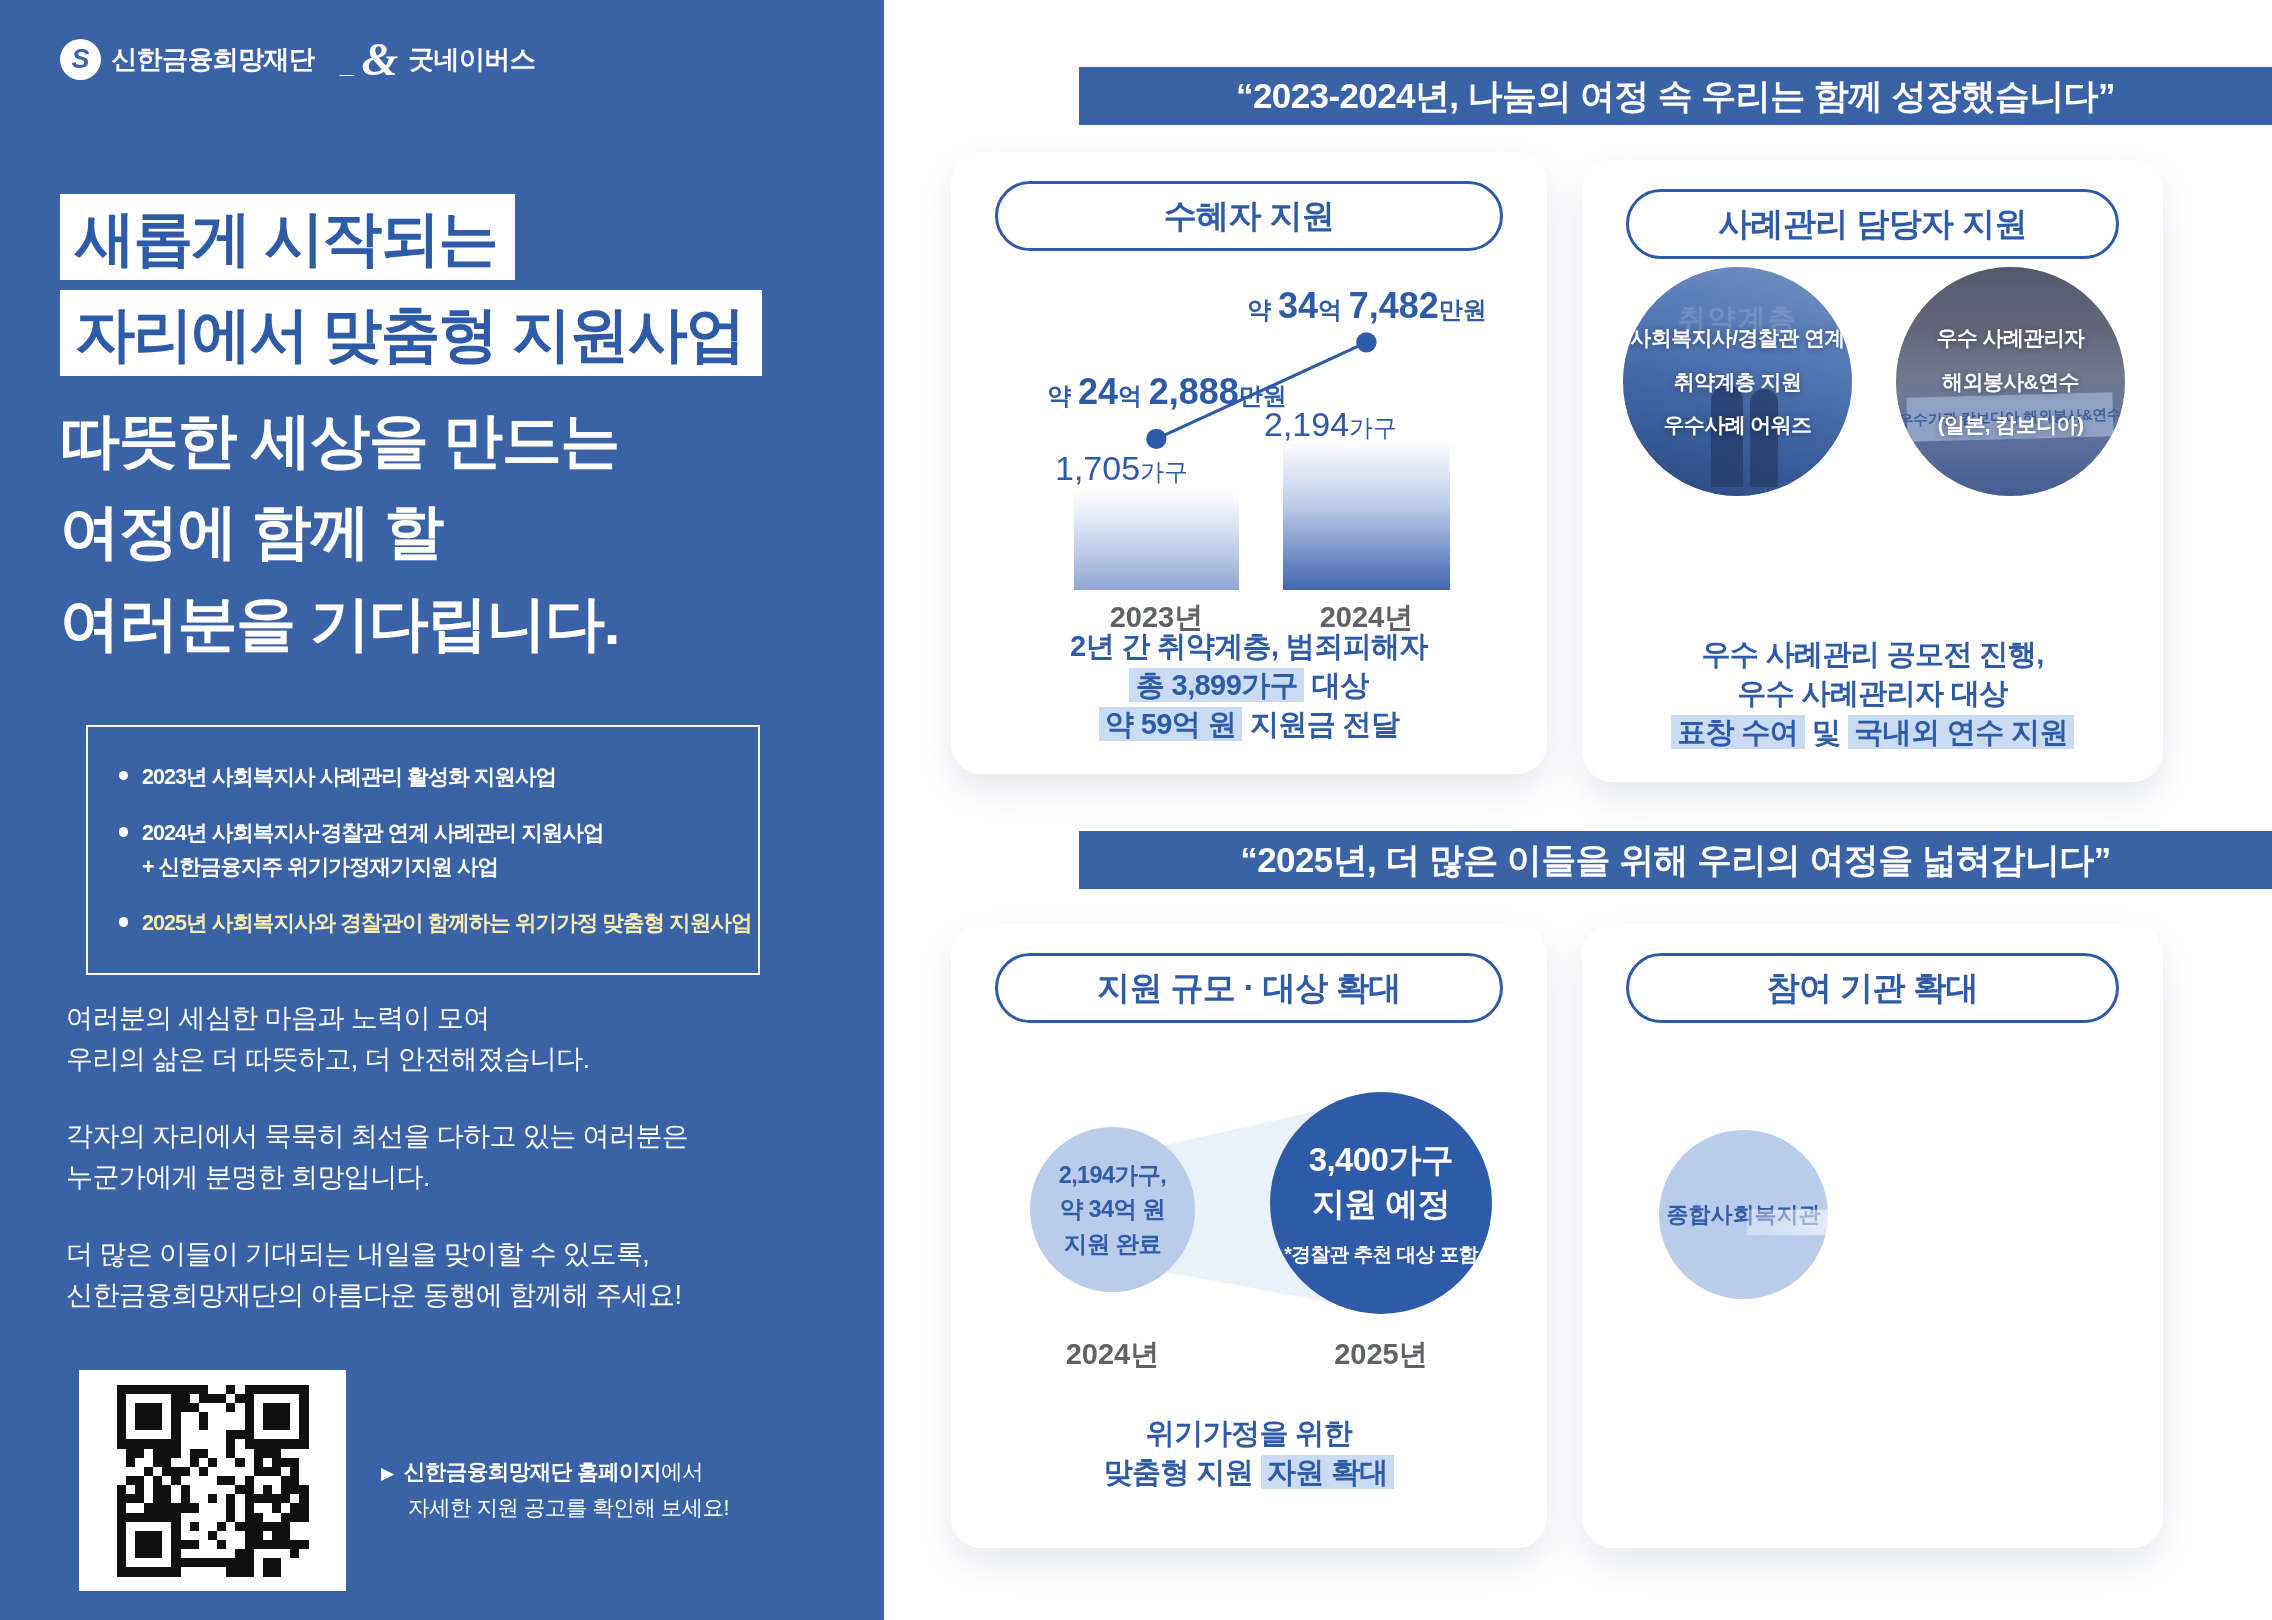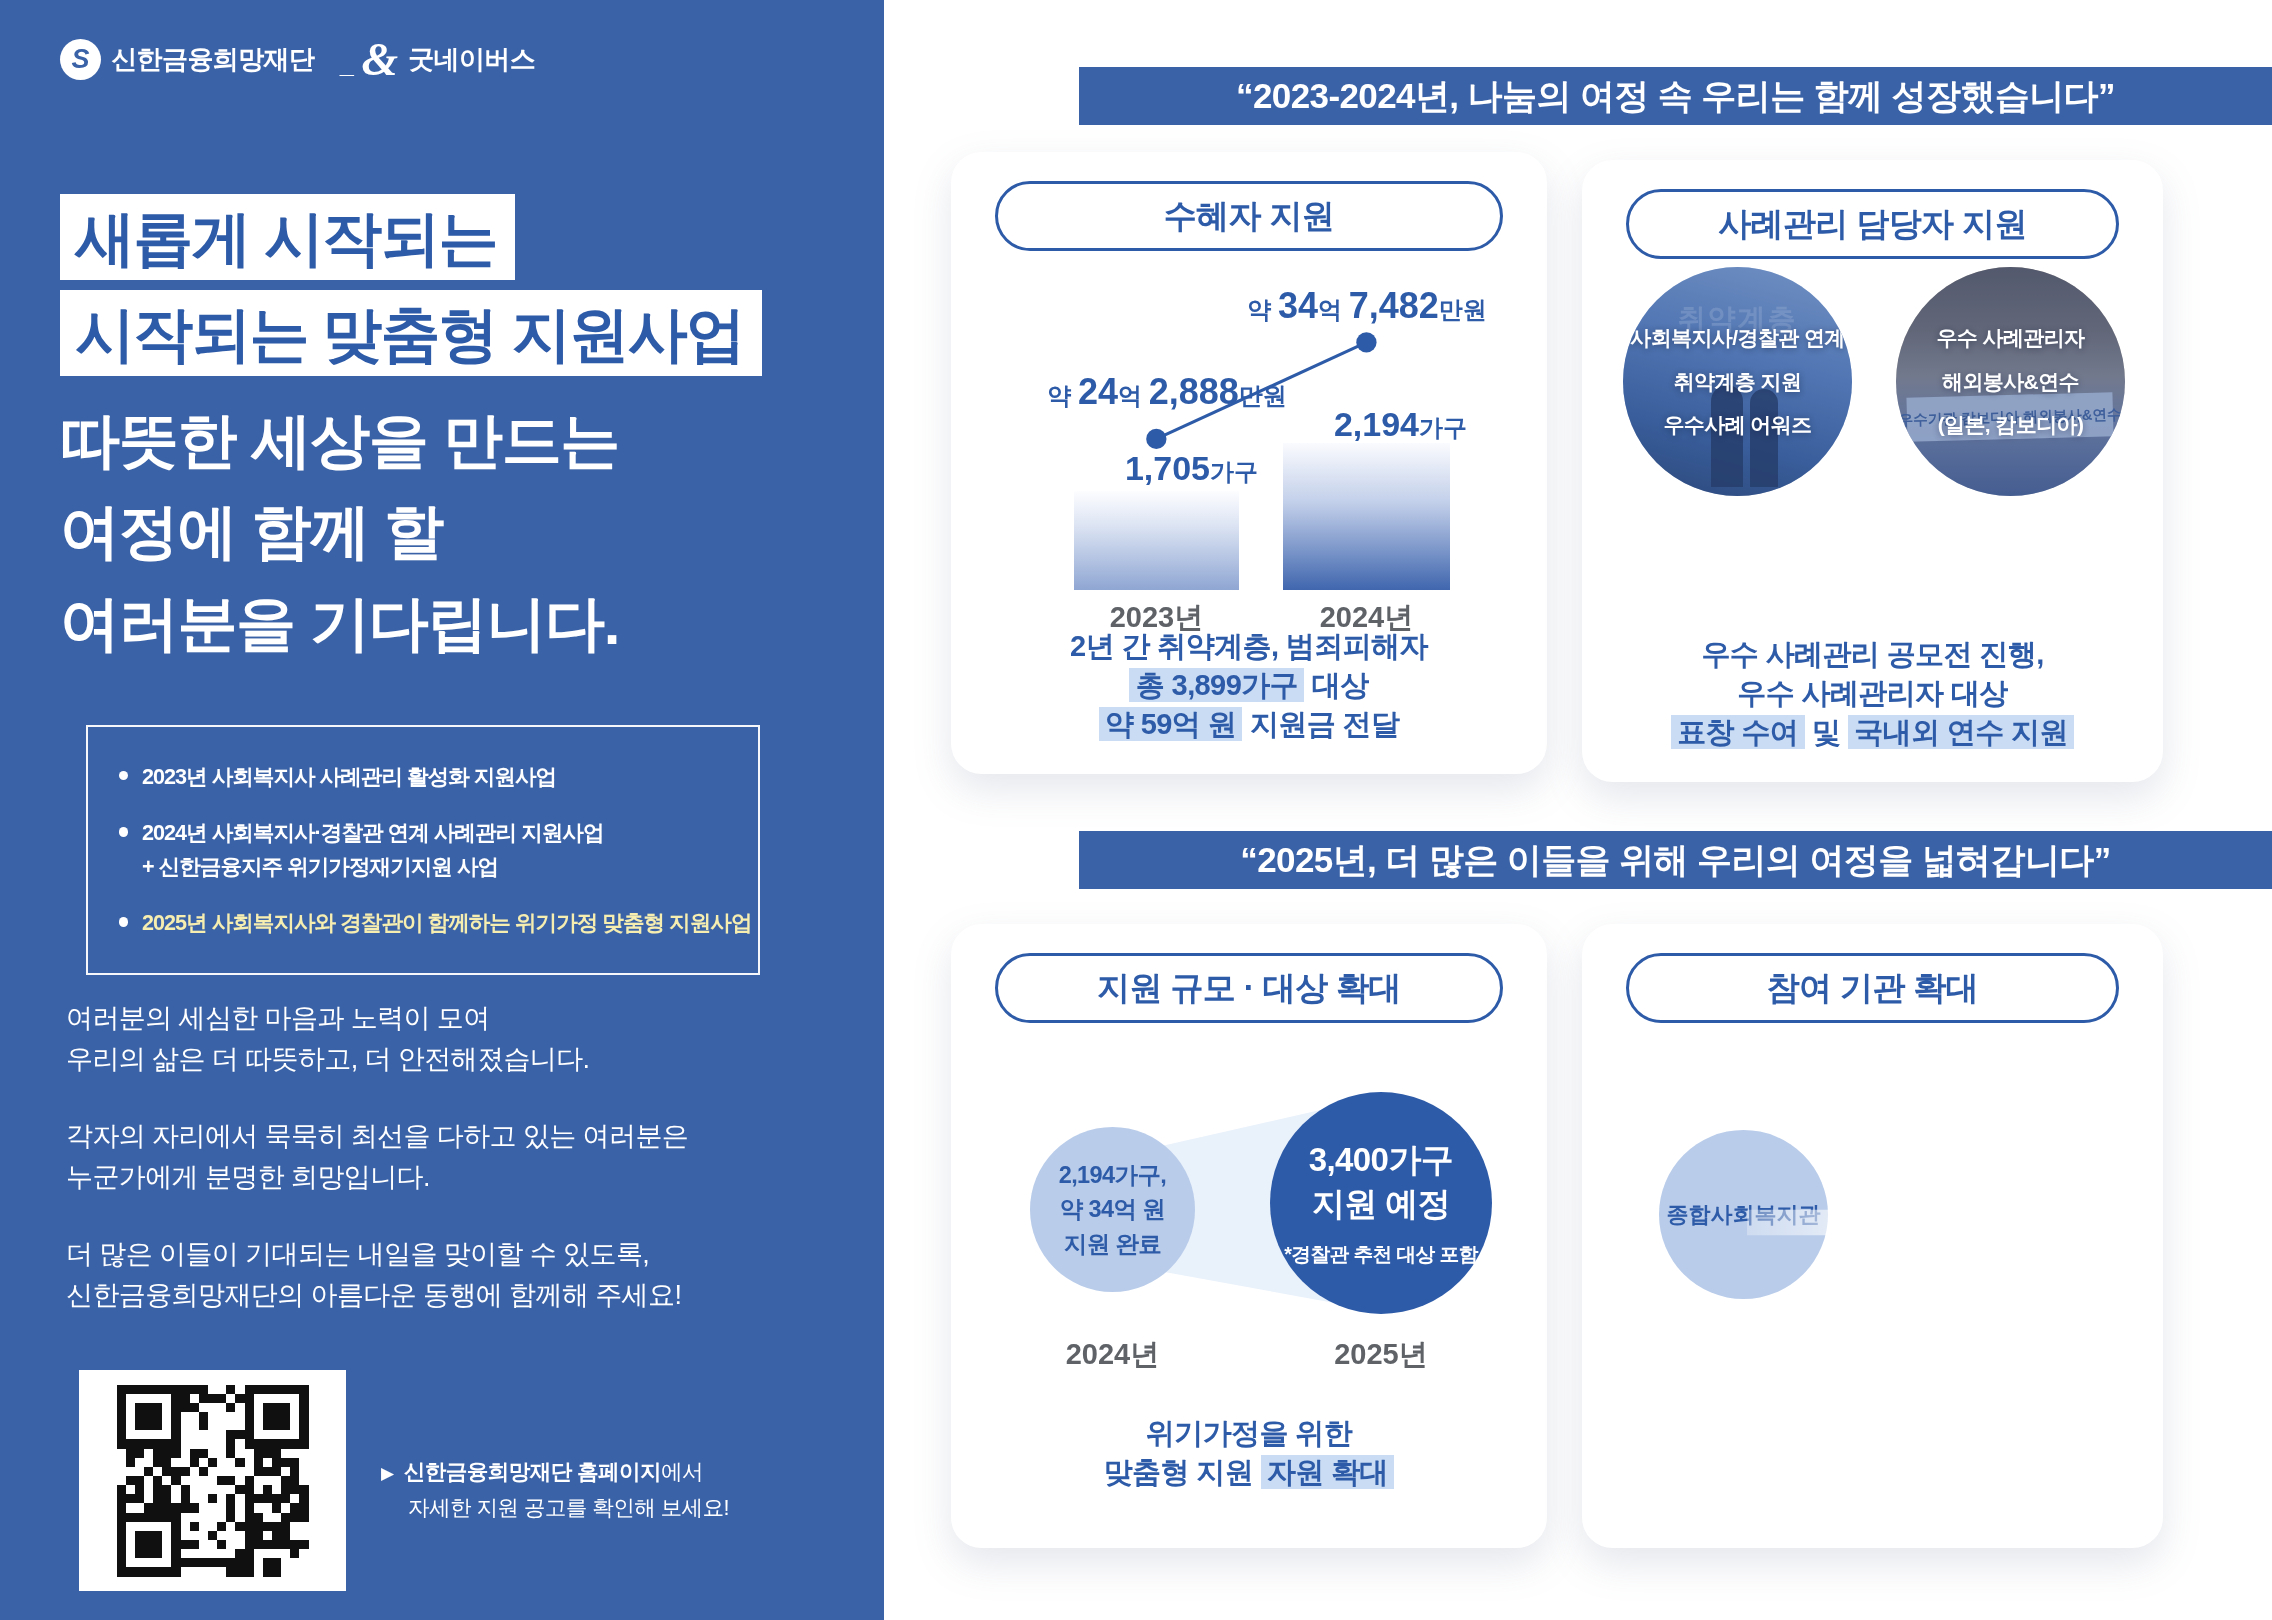--- a/index.html
+++ b/index.html
@@ -59,21 +59,21 @@
   .pill { position:absolute; left:44px; right:44px; top:29px; height:70px; border:3.8px solid #2E5BA8;
     border-radius:38px; background:#fff; display:flex; align-items:center; justify-content:center;
     color:#2E5BA8; font-size:33px; font-weight:800; letter-spacing:-0.6px; white-space:nowrap; }
 
   
   .money-label { position:absolute; color:#2E5BA8; font-weight:800; white-space:nowrap; text-align:center; }
   .money-label .big { font-size:36px; }
   .money-label .small { font-size:24px; }
   #money-2023 { left:89px; width:254px; top:219px; }
   #money-2024 { left:273px; width:286px; top:133px; }
-  .hh-label { position:absolute; color:#2E5BA8; font-weight:700; white-space:nowrap; text-align:right; }
+  .hh-label { position:absolute; color:#2E5BA8; font-weight:400; white-space:nowrap; text-align:left; }
   .hh-label .num { font-size:34px; }
   .hh-label .unit { font-size:24px; }
   #hh-2023 { left:104px; width:203px; top:297px; }
   #hh-2024 { left:313px; width:203px; top:253px; }
   .bar { position:absolute; }
   #bar-2023 { left:123px; width:165px; top:339px; height:99px;
     background:linear-gradient(180deg,#FDFDFF 0%,#DCE4F3 35%,#8FA6D3 100%); }
   #bar-2024 { left:332px; width:167px; top:291px; height:147px;
     background:linear-gradient(180deg,#FAFBFE 0%,#C3D0EA 40%,#4066AE 100%); }
   .trend-svg { position:absolute; left:0; top:0; width:596px; height:622px; pointer-events:none; }
@@ -143,21 +143,21 @@
     <div class="logo-row">
       <span class="logo-mark">S</span>
       <span class="logo-text">신한금융희망재단</span>
       <span class="logo-sep">_</span>
       <span class="logo-amp">&amp;</span>
       <span class="logo-text logo-text2">굿네이버스</span>
     </div>
 
     <div class="title-block">
       <div class="title-box">새롭게 시작되는</div>
-      <div class="title-box">시작되는 맞춤형 지원사업</div>
+      <div class="title-box">자리에서 맞춤형 지원사업</div>
       <div class="title-plain">
         <div class="title-line">따뜻한 세상을 만드는</div>
         <div class="title-line">여정에 함께 할</div>
         <div class="title-line">여러분을 기다립니다.</div>
       </div>
     </div>
 
     <div class="history-box">
       <div class="history-item">
         <span class="bullet-dot"></span>

